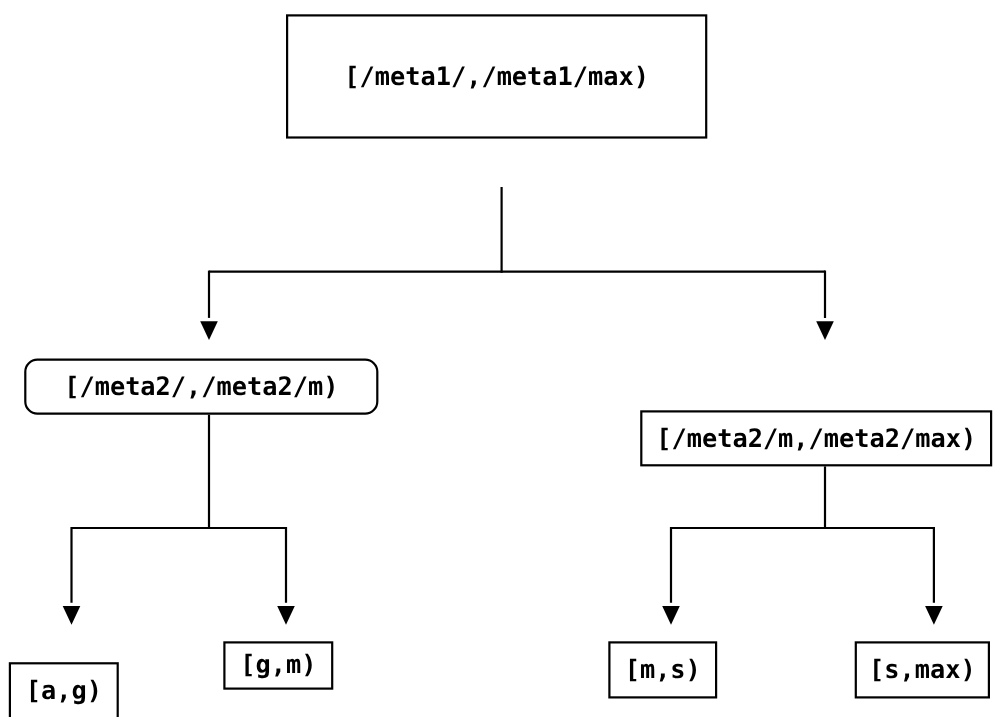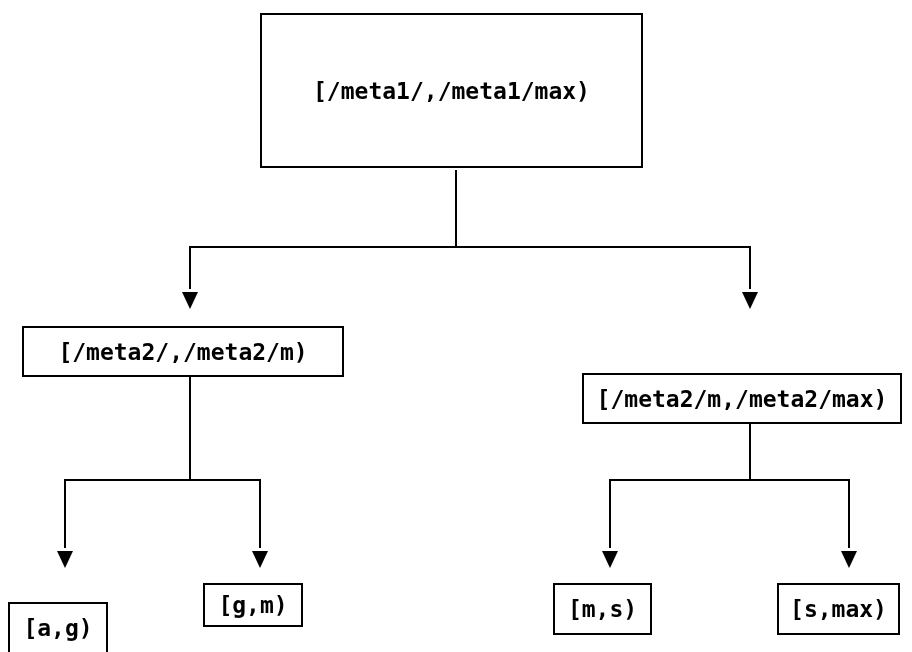--- a/index.html
+++ b/index.html
@@ -25,22 +25,22 @@
     background: #ffffff;
     color: #000000;
     display: flex;
     align-items: center;
     justify-content: center;
     font-size: 23px;
     font-weight: 700;
     white-space: nowrap;
     letter-spacing: 0;
   }
-  #node-root      { left: 260px; top: 13px;  width: 383px; height: 155px; }
-  #node-l2-left   { left: 22px;  top: 326px; width: 322px; height: 51px;  }
+  #node-root      { left: 260px; top: 13px;  width: 383px; height: 113px; }
+  #node-l2-left   { left: 22px;  top: 326px; width: 322px; height: 51px; border-radius: 12px;  }
   #node-l2-right  { left: 582px; top: 326px; width: 320px; height: 51px; margin-top: 47px;  }
   #node-leaf-ag   { left: 8px;   top: 602px; width: 100px; height: 52px;  }
   #node-leaf-gm   { left: 203px; top: 583px; width: 100px; height: 44px;  }
   #node-leaf-ms   { left: 553px; top: 583px; width: 99px;  height: 52px;  }
   #node-leaf-smax { left: 777px; top: 583px; width: 123px; height: 52px;  }
   .edge-line { stroke: #000000; stroke-width: 2; fill: none; }
   .arrowhead { fill: #000000; stroke: none; }
 </style>
 </head>
 <body>

